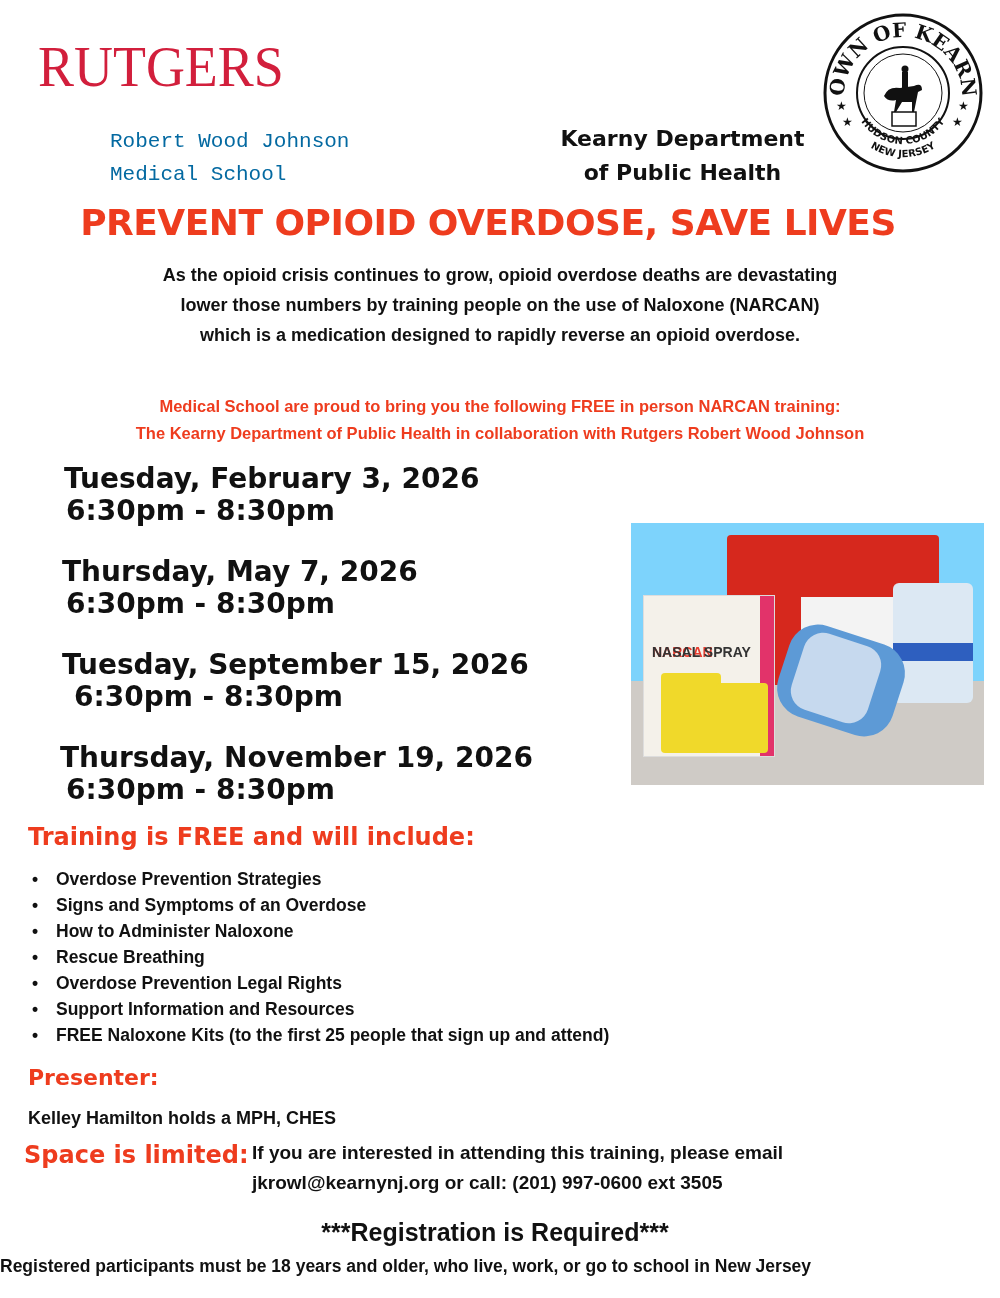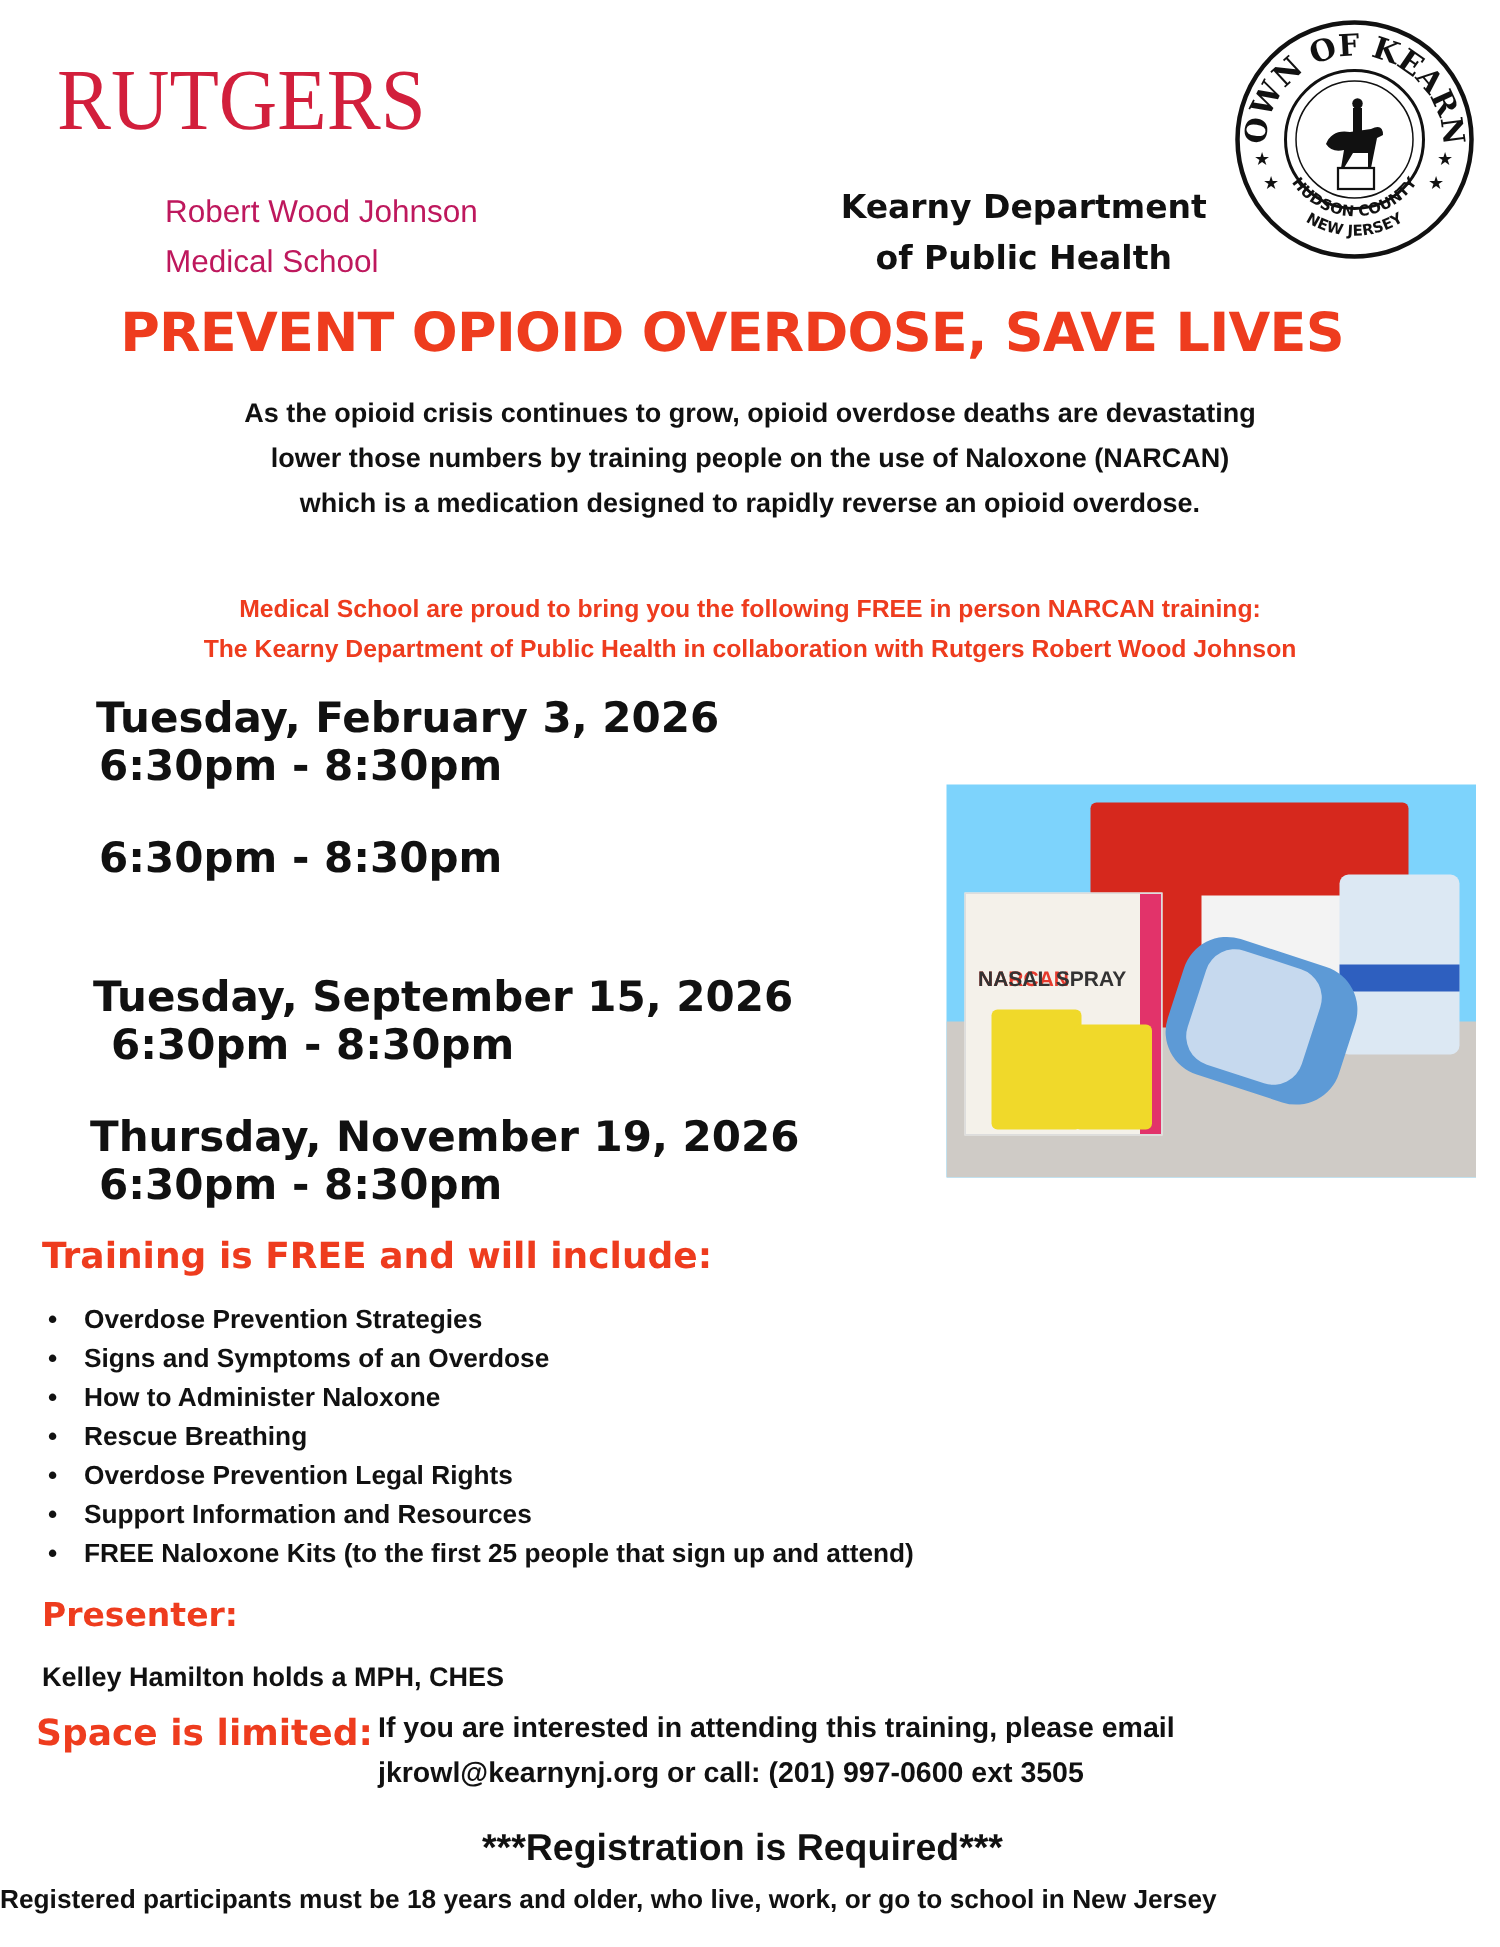--- a/index.html
+++ b/index.html
@@ -1,19 +1,19 @@
 <!DOCTYPE html>
 <html><head>
 <meta charset="utf-8">
 <style>
   html, body { margin: 0; padding: 0; background: #ffffff; }
   body { width: 1000px; height: 1298px; position: relative; overflow: hidden; font-family: "DejaVu Sans", sans-serif; color: #111; }
   .abs { position: absolute; }
   .rutgers-logo { left: 38px; top: 38px; font-family: "Liberation Serif", serif; font-size: 58px; color: #d21f3c; letter-spacing: 0px; line-height: 1; transform: scaleX(0.93); transform-origin: left; }
-  .rwj { left: 110px; top: 125px; font-family: Liberation Sans, sans-serif; font-size: 21px; line-height: 33px; color: #be185d; }
+  .rwj { left: 110px; top: 125px; font-family: Liberation Mono, monospace; font-size: 21px; line-height: 33px; color: #0369a1; }
   .kdph { left: 540px; top: 122px; width: 285px; text-align: center; font-weight: bold; font-size: 22px; line-height: 34px; color: #111; font-family: "DejaVu Sans", sans-serif; }
   .seal { left: 822px; top: 12px; width: 162px; height: 162px; }
   .headline { left: 0; top: 202px; width: 976px; text-align: center; color: #ee3c1e; font-weight: bold; font-size: 36px; font-family: "DejaVu Sans", sans-serif; letter-spacing: -0.5px; }
   .intro { left: 40px; top: 260px; width: 920px; text-align: center; font-weight: bold; font-size: 18px; line-height: 30px; font-family: "Liberation Sans", sans-serif; color: #111; }
   .collab { left: 20px; top: 393px; width: 960px; text-align: center; font-weight: bold; font-size: 16.5px; line-height: 27px; color: #ee3c1e; font-family: "Liberation Sans", sans-serif; }
   .session { font-weight: bold; font-family: "DejaVu Sans", sans-serif; color: #111; }
   .session .date { font-size: 28px; line-height: 32px; white-space: nowrap; }
   .session .time { font-size: 28px; line-height: 32px; white-space: nowrap; }
   .photo { left: 631px; top: 523px; width: 353px; height: 262px; background: #7dd3fc; overflow: hidden; }
   .photo .counter { position: absolute; left: 0; top: 158px; width: 100%; height: 104px; background: #cfcbc6; }
@@ -91,20 +91,21 @@
 <div class="abs collab">
   <div>Medical School are proud to bring you the following FREE in person NARCAN training:</div>
   <div>The Kearny Department of Public Health in collaboration with Rutgers Robert Wood Johnson</div>
 </div>
 
 <div class="abs session" style="left:64px; top:463px;">
   <div class="date">Tuesday, February 3, 2026</div>
   <div class="time" style="padding-left:2px;">6:30pm - 8:30pm</div>
 </div>
 <div class="abs session" style="left:62px; top:556px;">
+  <div class="date">Thursday, May 7, 2026</div>
   <div class="time" style="padding-left:4px;">6:30pm - 8:30pm</div>
 </div>
 <div class="abs session" style="left:62px; top:649px;">
   <div class="date">Tuesday, September 15, 2026</div>
   <div class="time" style="padding-left:12px;">6:30pm - 8:30pm</div>
 </div>
 <div class="abs session" style="left:60px; top:742px;">
   <div class="date">Thursday, November 19, 2026</div>
   <div class="time" style="padding-left:6px;">6:30pm - 8:30pm</div>
 </div>

